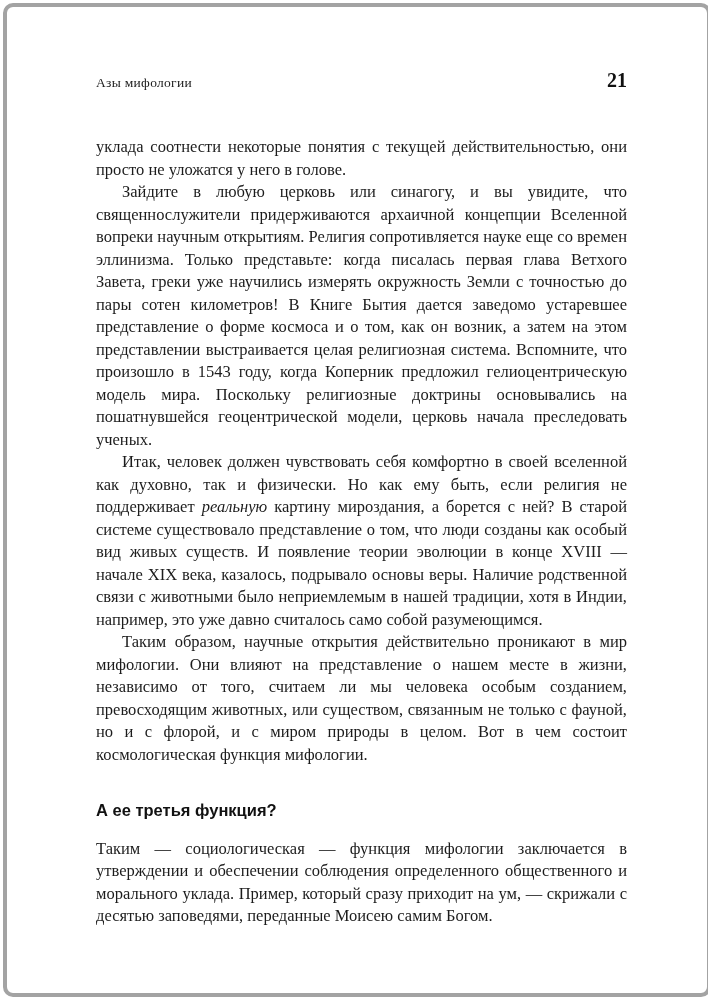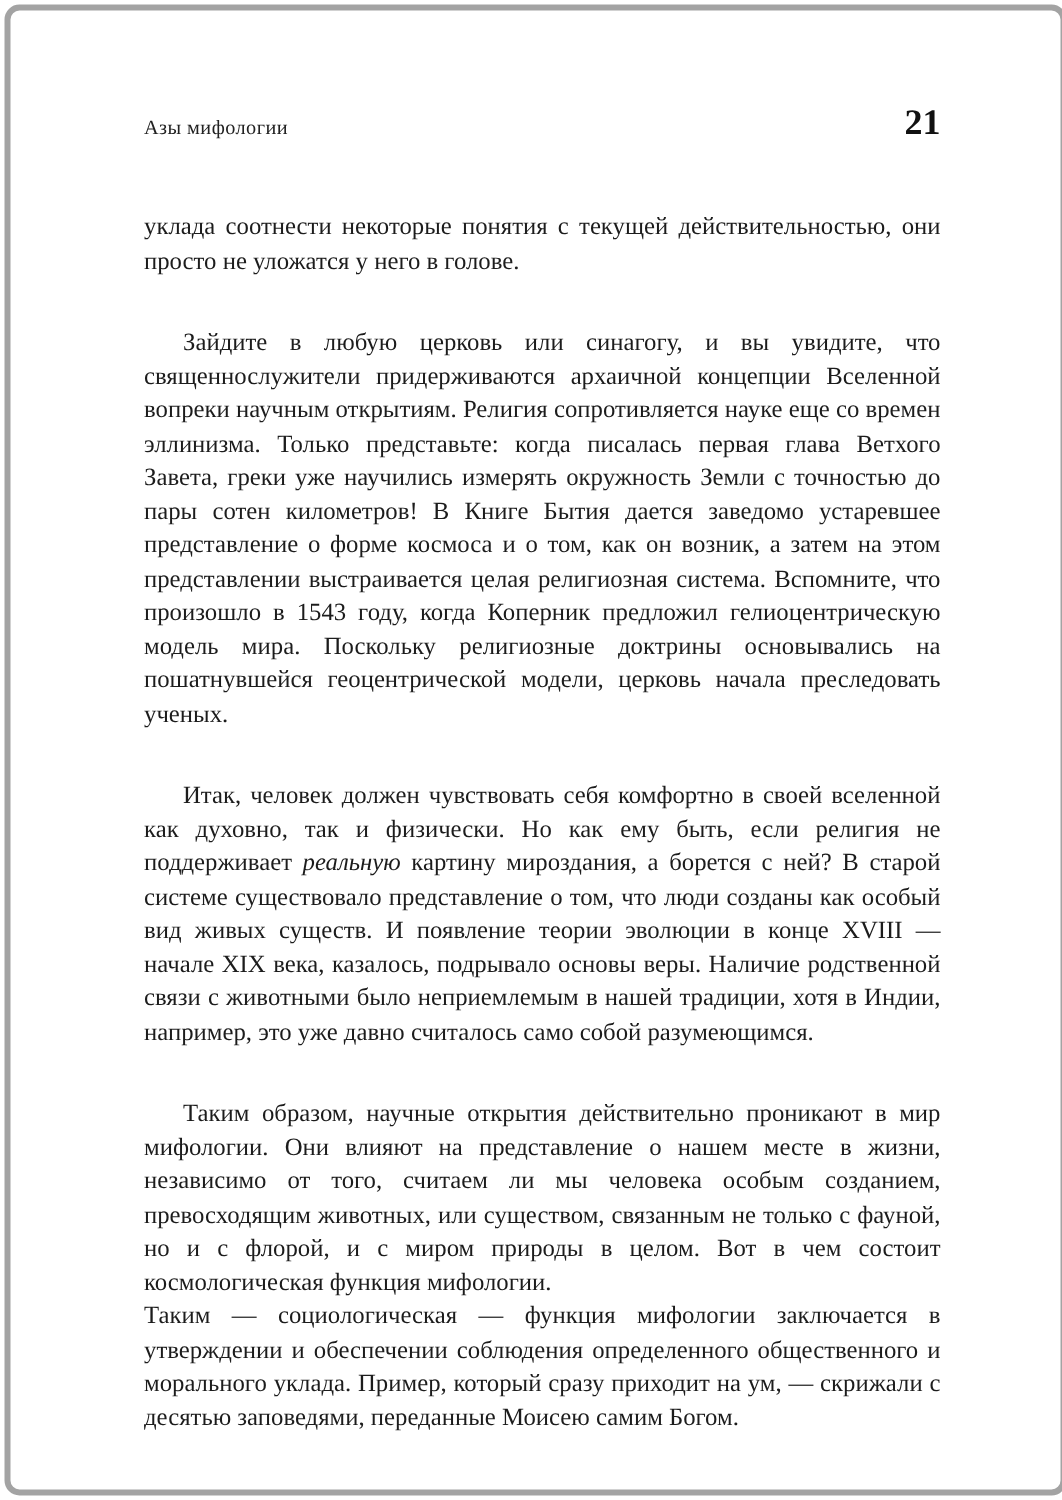--- a/index.html
+++ b/index.html
@@ -34,37 +34,36 @@
     margin-bottom: 44px;
   }
   .running-title {
     font-family: "Liberation Serif", serif;
     font-size: 13.5px;
     letter-spacing: 0.3px;
     color: #222222;
   }
   .page-number {
     font-family: "Liberation Serif", serif;
-    font-size: 24px;
+    font-size: 20px;
     font-weight: 600;
     color: #111111;
   }
   .body-text {
     font-size: 16.5px;
     line-height: 22.5px;
     text-align: justify;
     hyphens: auto;
     -webkit-hyphens: auto;
   }
   p.para {
     margin: 0;
   }
   p.para.indent {
     text-indent: 26px;
-    margin-top: 32px;
   }
   p.para em {
     font-style: italic;
   }
   .section-heading {
     font-family: "Liberation Sans", sans-serif;
     font-size: 16.5px;
     font-weight: 700;
     color: #111111;
     margin: 33px 0 16px 0;
@@ -84,18 +83,19 @@
   <main class="body-text">
 
     <p class="para no-indent">уклада соотнести некоторые понятия с текущей действительностью, они просто не уложатся у него в голове.</p>
 
     <p class="para indent">Зайдите в любую церковь или синагогу, и вы увидите, что священнослужители придерживаются архаичной концепции Вселенной вопреки научным открытиям. Религия сопротивляется науке еще со времен эллинизма. Только представьте: когда писалась первая глава Ветхого Завета, греки уже научились измерять окружность Земли с точностью до пары сотен километров! В Книге Бытия дается заведомо устаревшее представление о форме космоса и о том, как он возник, а затем на этом представлении выстраивается целая религиозная система. Вспомните, что произошло в 1543 году, когда Коперник предложил гелиоцентрическую модель мира. Поскольку религиозные доктрины основывались на пошатнувшейся геоцентрической модели, церковь начала преследовать ученых.</p>
 
     <p class="para indent"><span>Итак, человек должен чувствовать себя комфортно в своей вселенной как духовно, так и физически. Но как ему быть, если религия не поддерживает </span><em>реальную</em><span> картину мироздания, а борется с ней? В старой системе существовало представление о том, что люди созданы как особый вид живых существ. И появление теории эволюции в конце XVIII — начале XIX века, казалось, подрывало основы веры. Наличие родственной связи с животными было неприемлемым в нашей традиции, хотя в Индии, например, это уже давно считалось само собой разумеющимся.</span></p>
 
     <p class="para indent">Таким образом, научные открытия действительно проникают в мир мифологии. Они влияют на представление о нашем месте в жизни, независимо от того, считаем ли мы человека особым созданием, превосходящим животных, или существом, связанным не только с фауной, но и с флорой, и с миром природы в целом. Вот в чем состоит космологическая функция мифологии.</p>
 
+    <h2 class="section-heading">А ее третья функция?</h2>
 
     <p class="para no-indent">Таким — социологическая — функция мифологии заключается в утверждении и обеспечении соблюдения определенного общественного и морального уклада. Пример, который сразу приходит на ум, — скрижали с десятью заповедями, переданные Моисею самим Богом.</p>
 
   </main>
 
 </div>
 
 </body></html>

